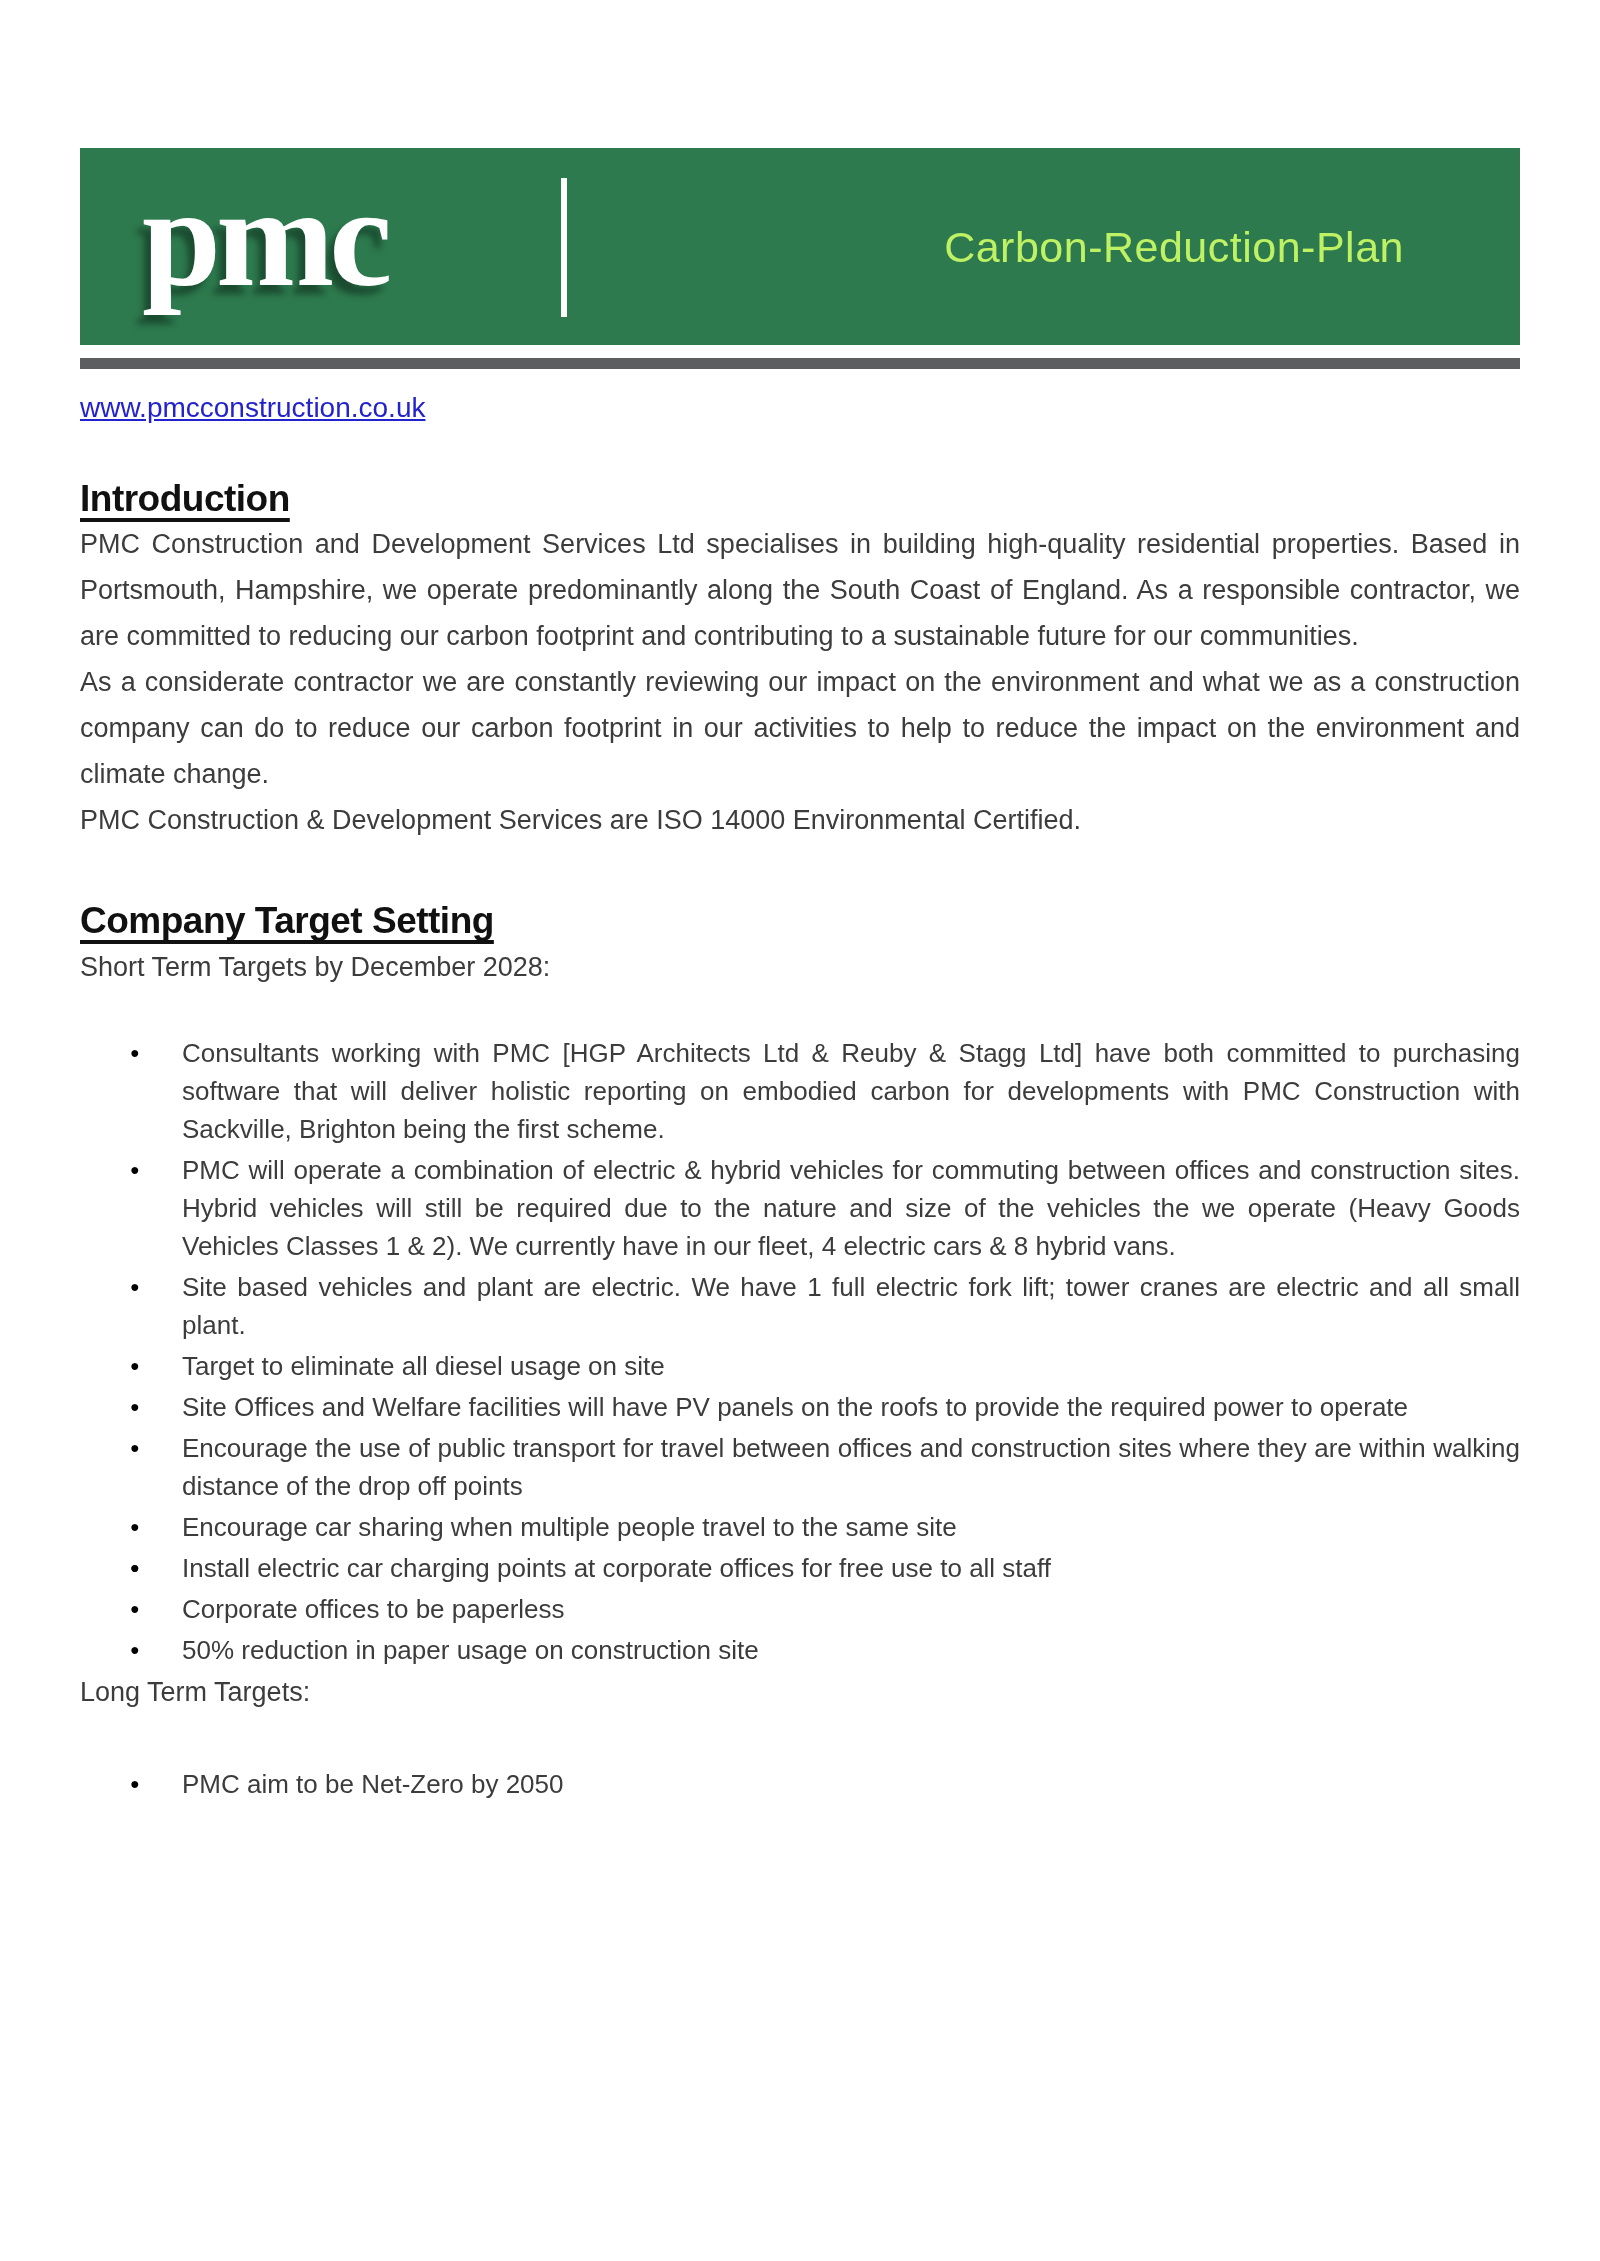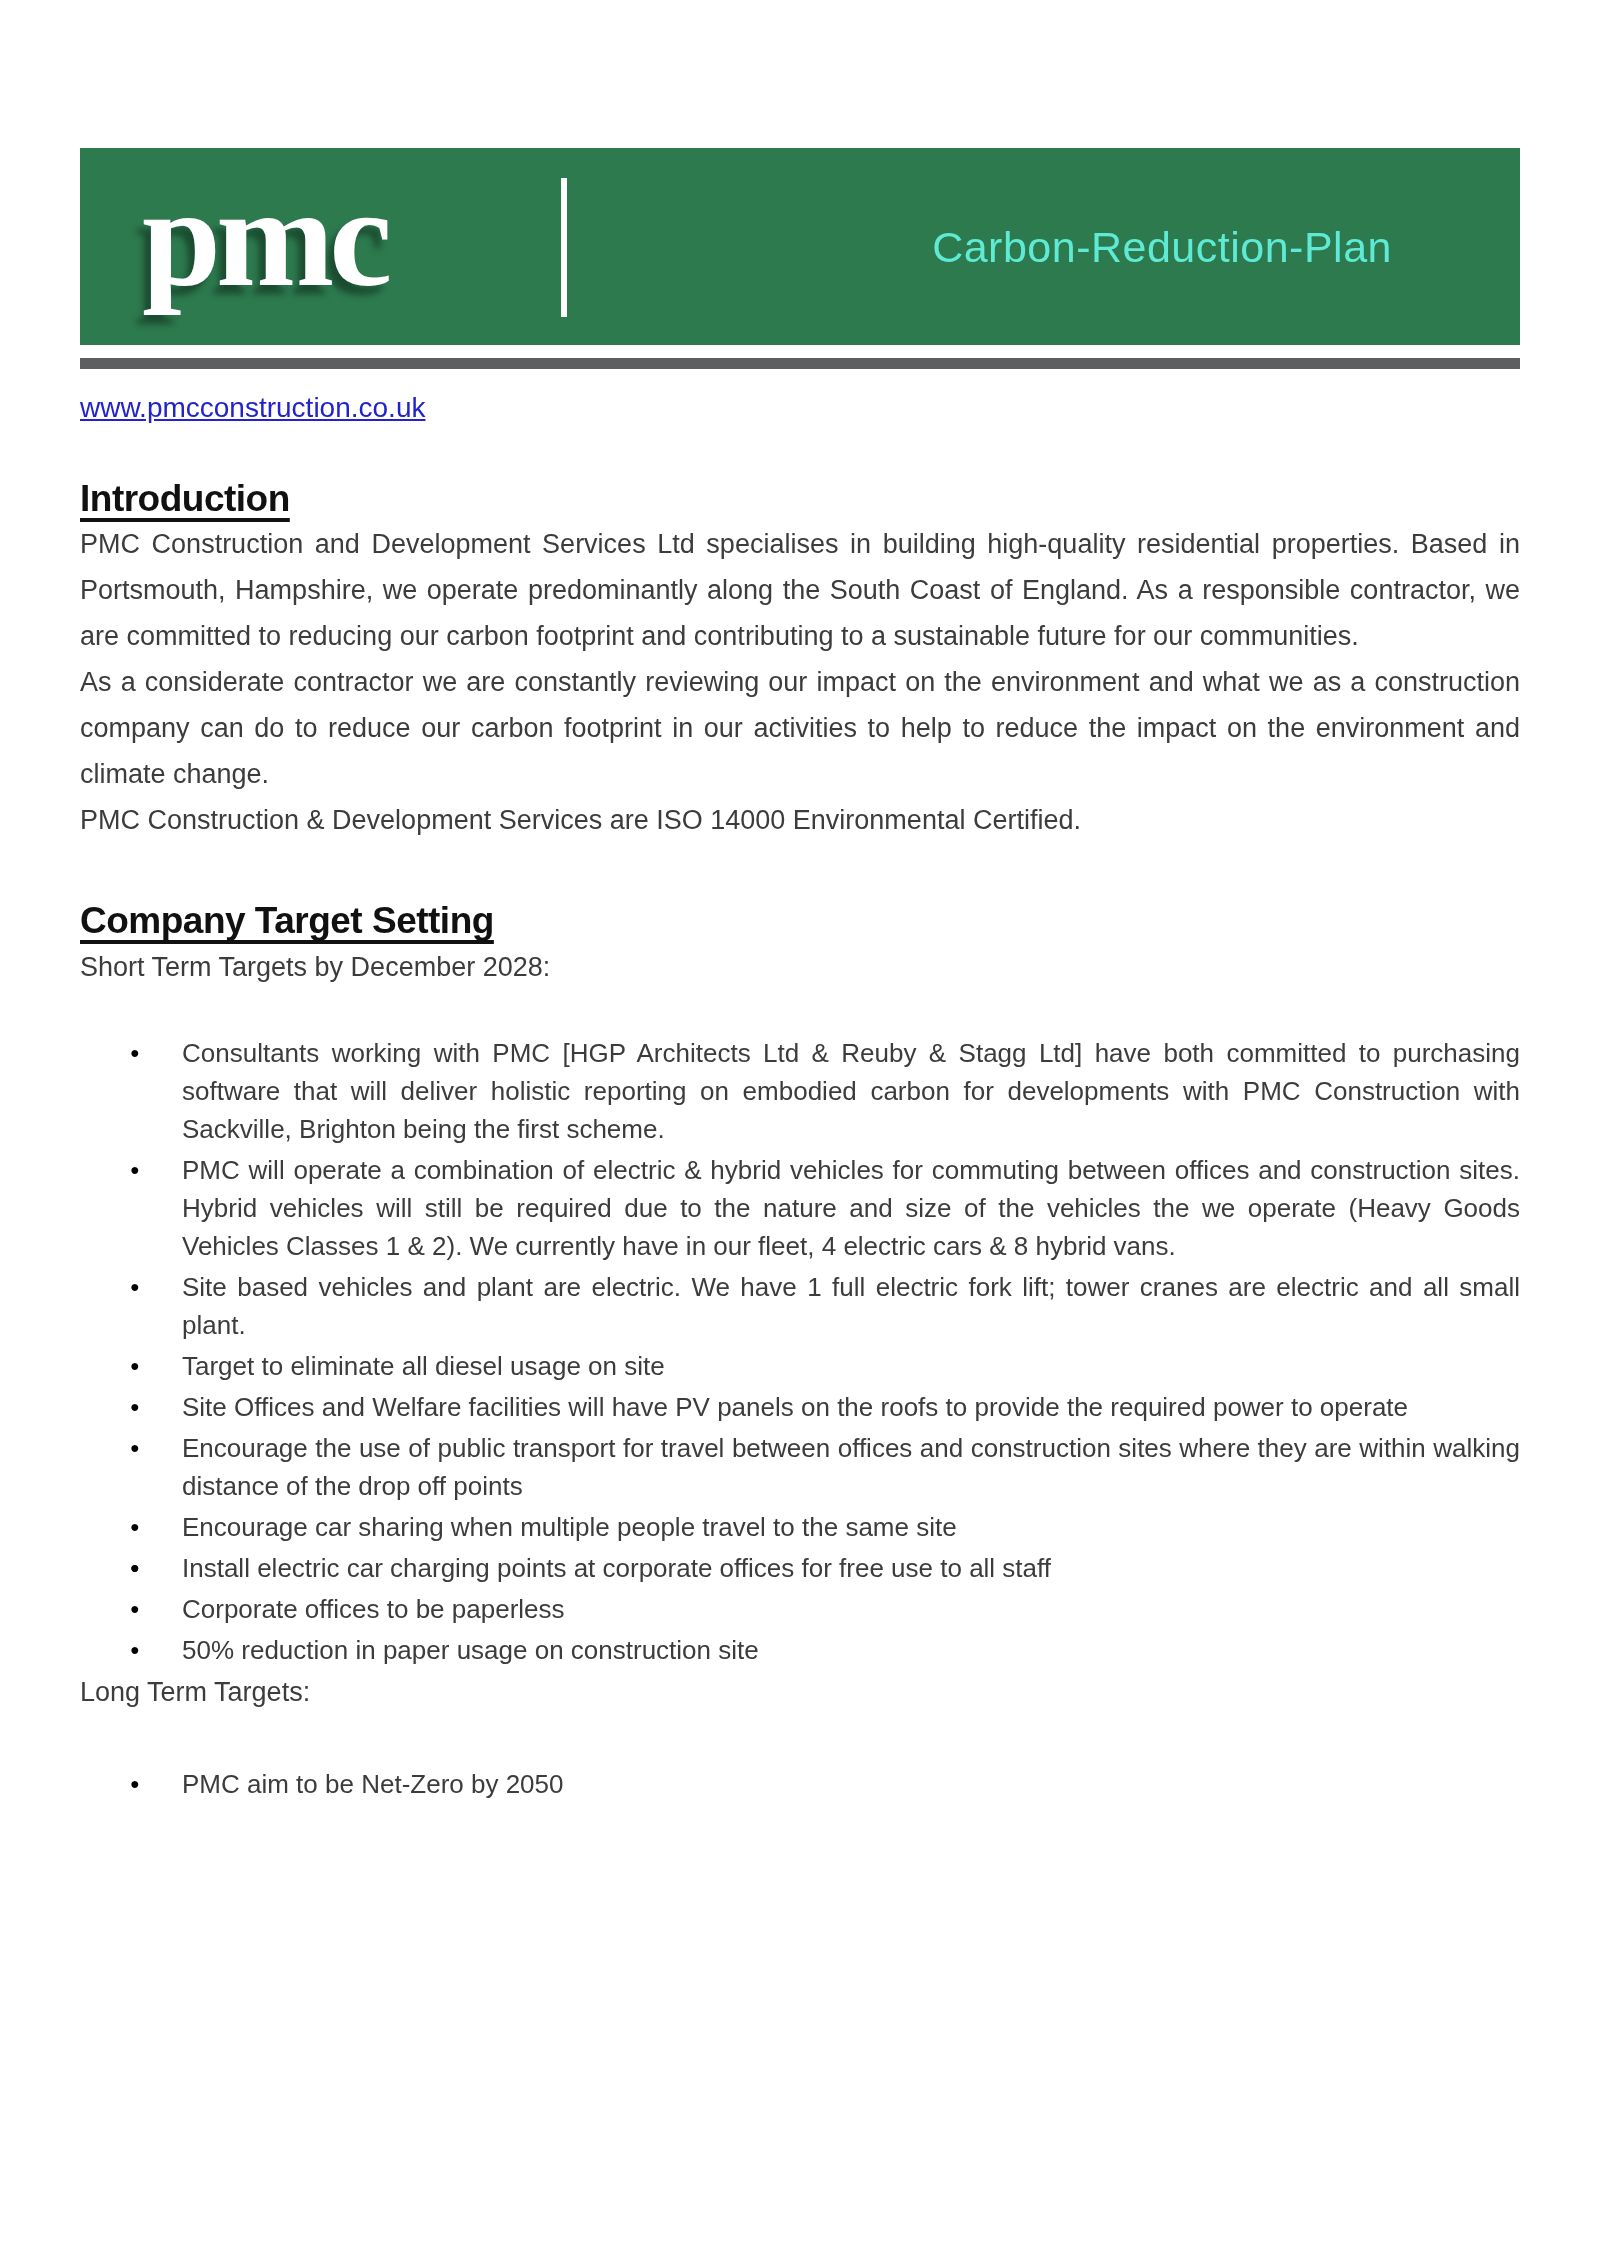--- a/index.html
+++ b/index.html
@@ -38,27 +38,27 @@
   .divider {
     position: absolute;
     left: 481px;
     top: 30px;
     bottom: 28px;
     width: 6px;
     background: #fdfdfb;
   }
   .banner-title {
     position: absolute;
-    right: 128px;
+    right: 116px;
     top: 50%;
     transform: translateY(-50%);
     font-size: 43px;
     font-weight: 400;
     letter-spacing: 0.5px;
-    color: #5eead4;
+    color: #bef264;
   }
   .stripe {
     margin-top: 13px;
     height: 11px;
     background: #5c5e5f;
   }
 
   
   .link-row {
     margin-top: 22px;

